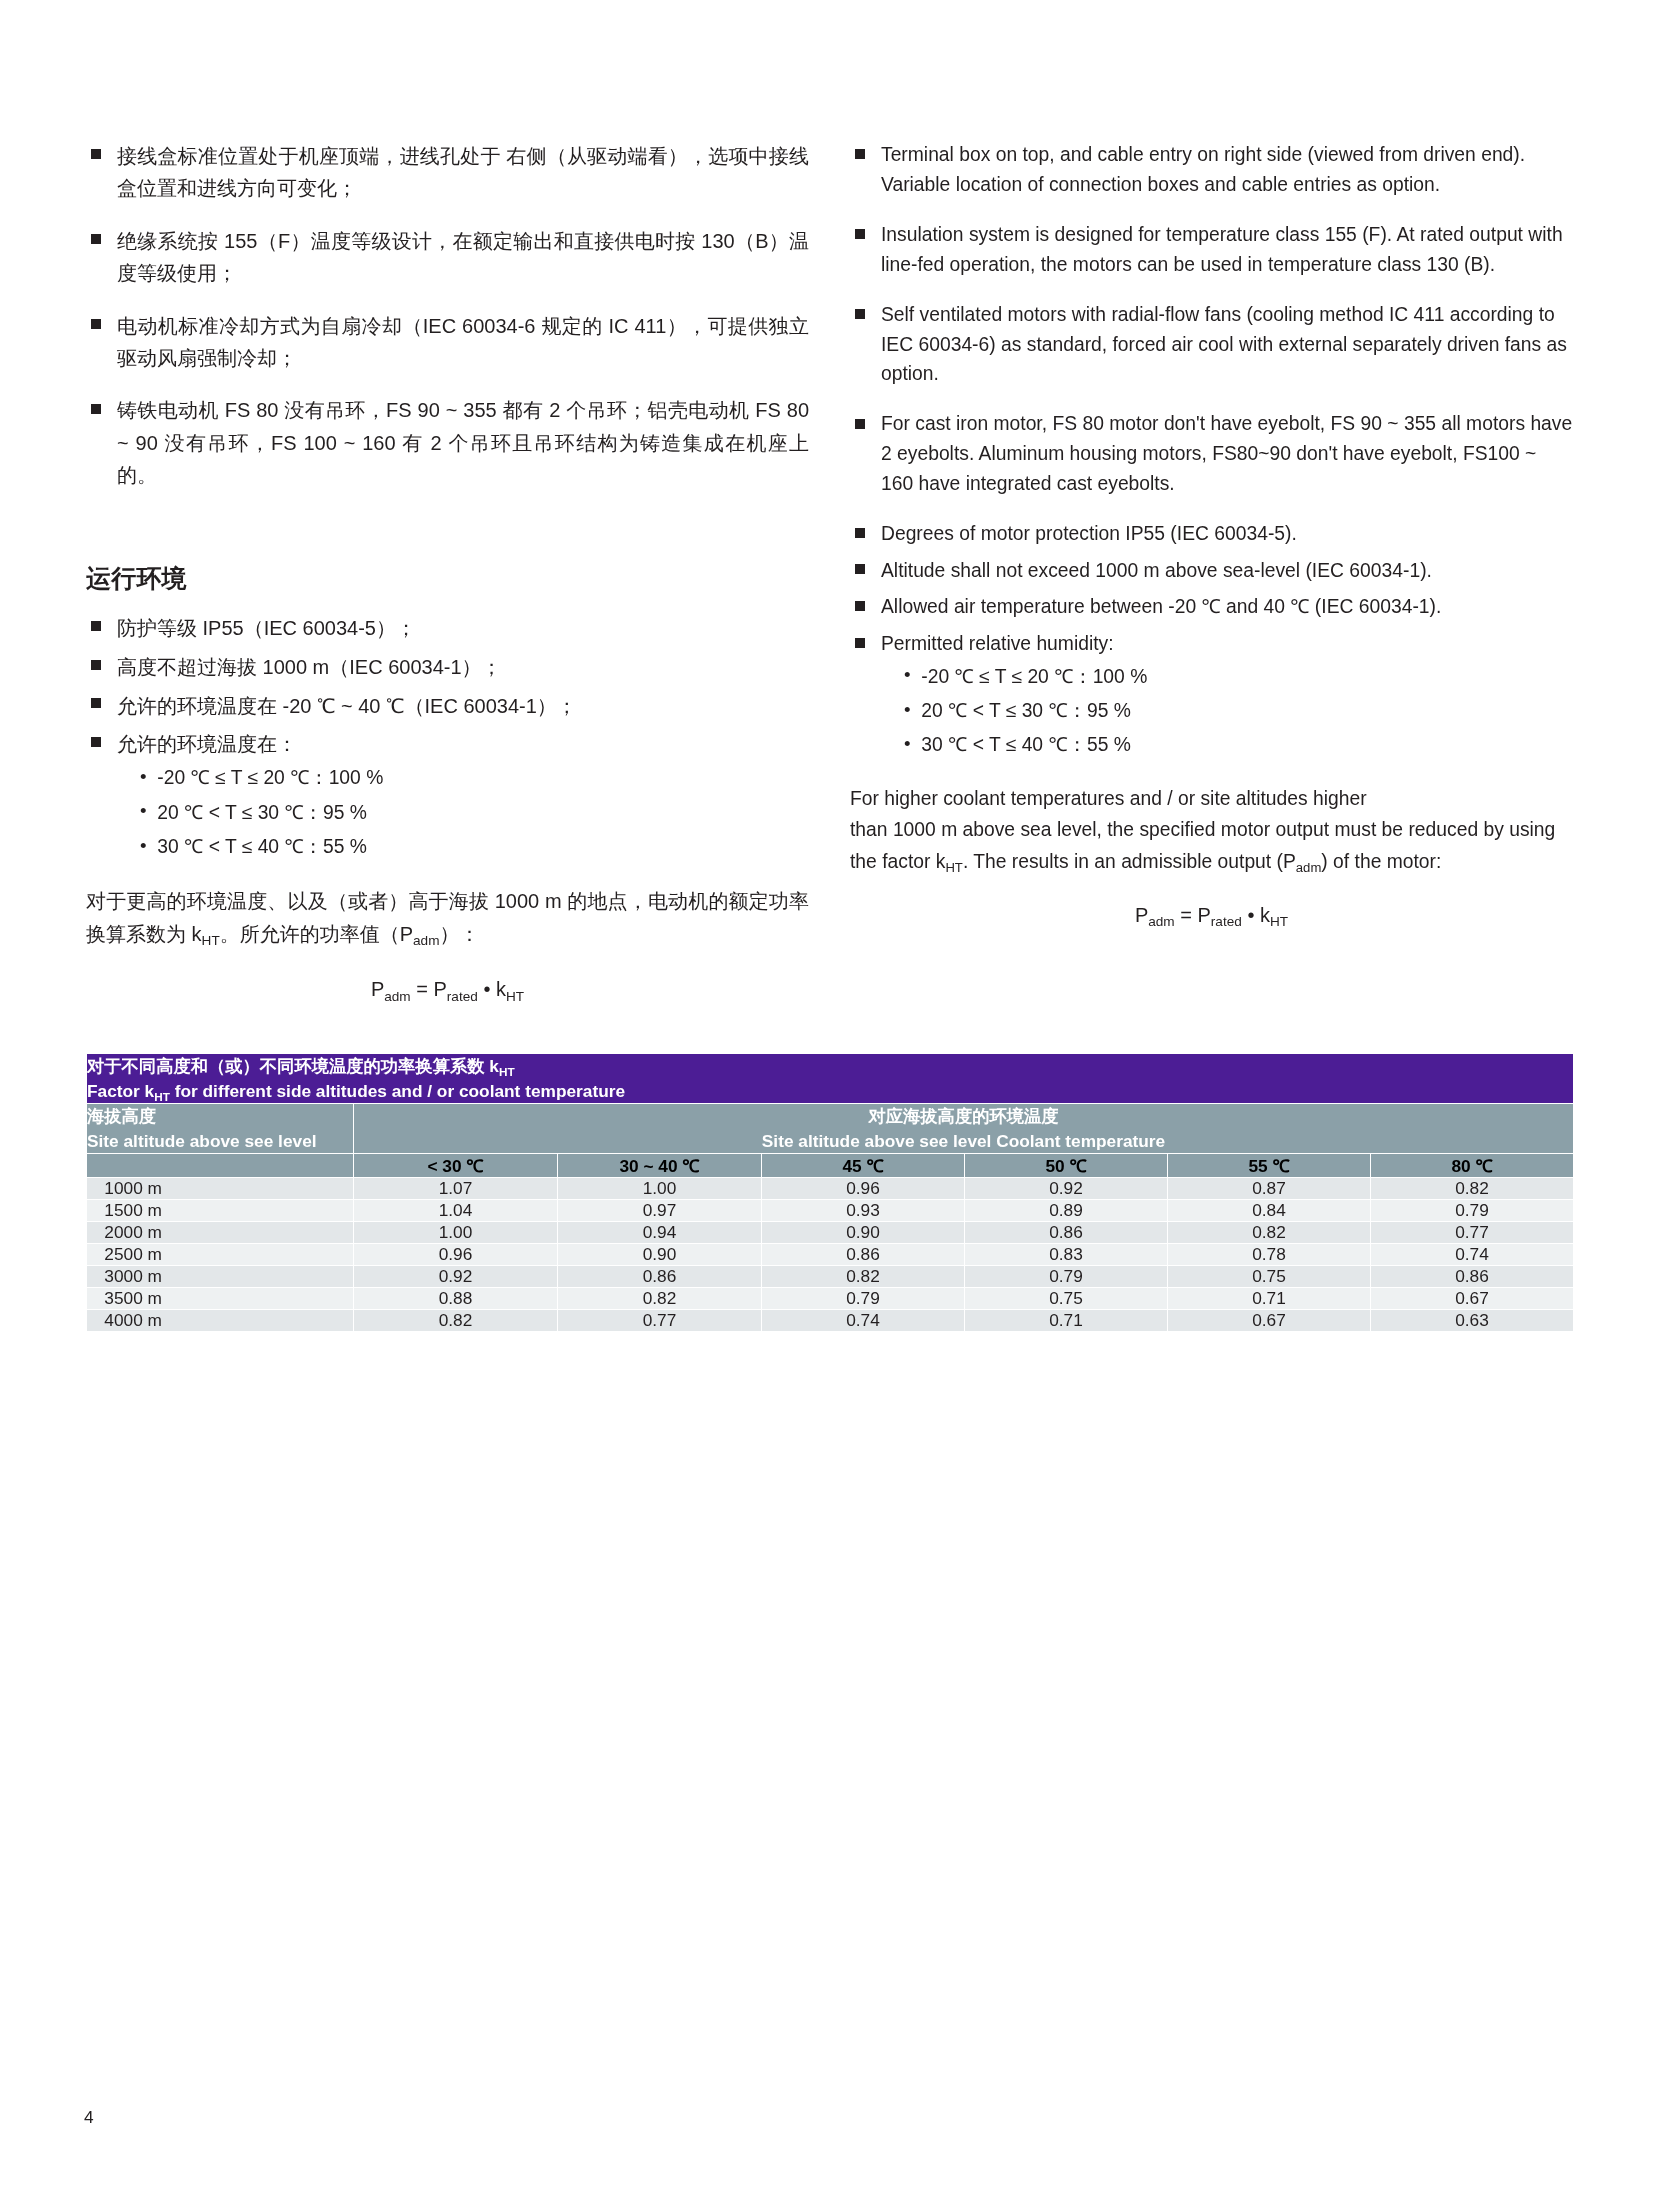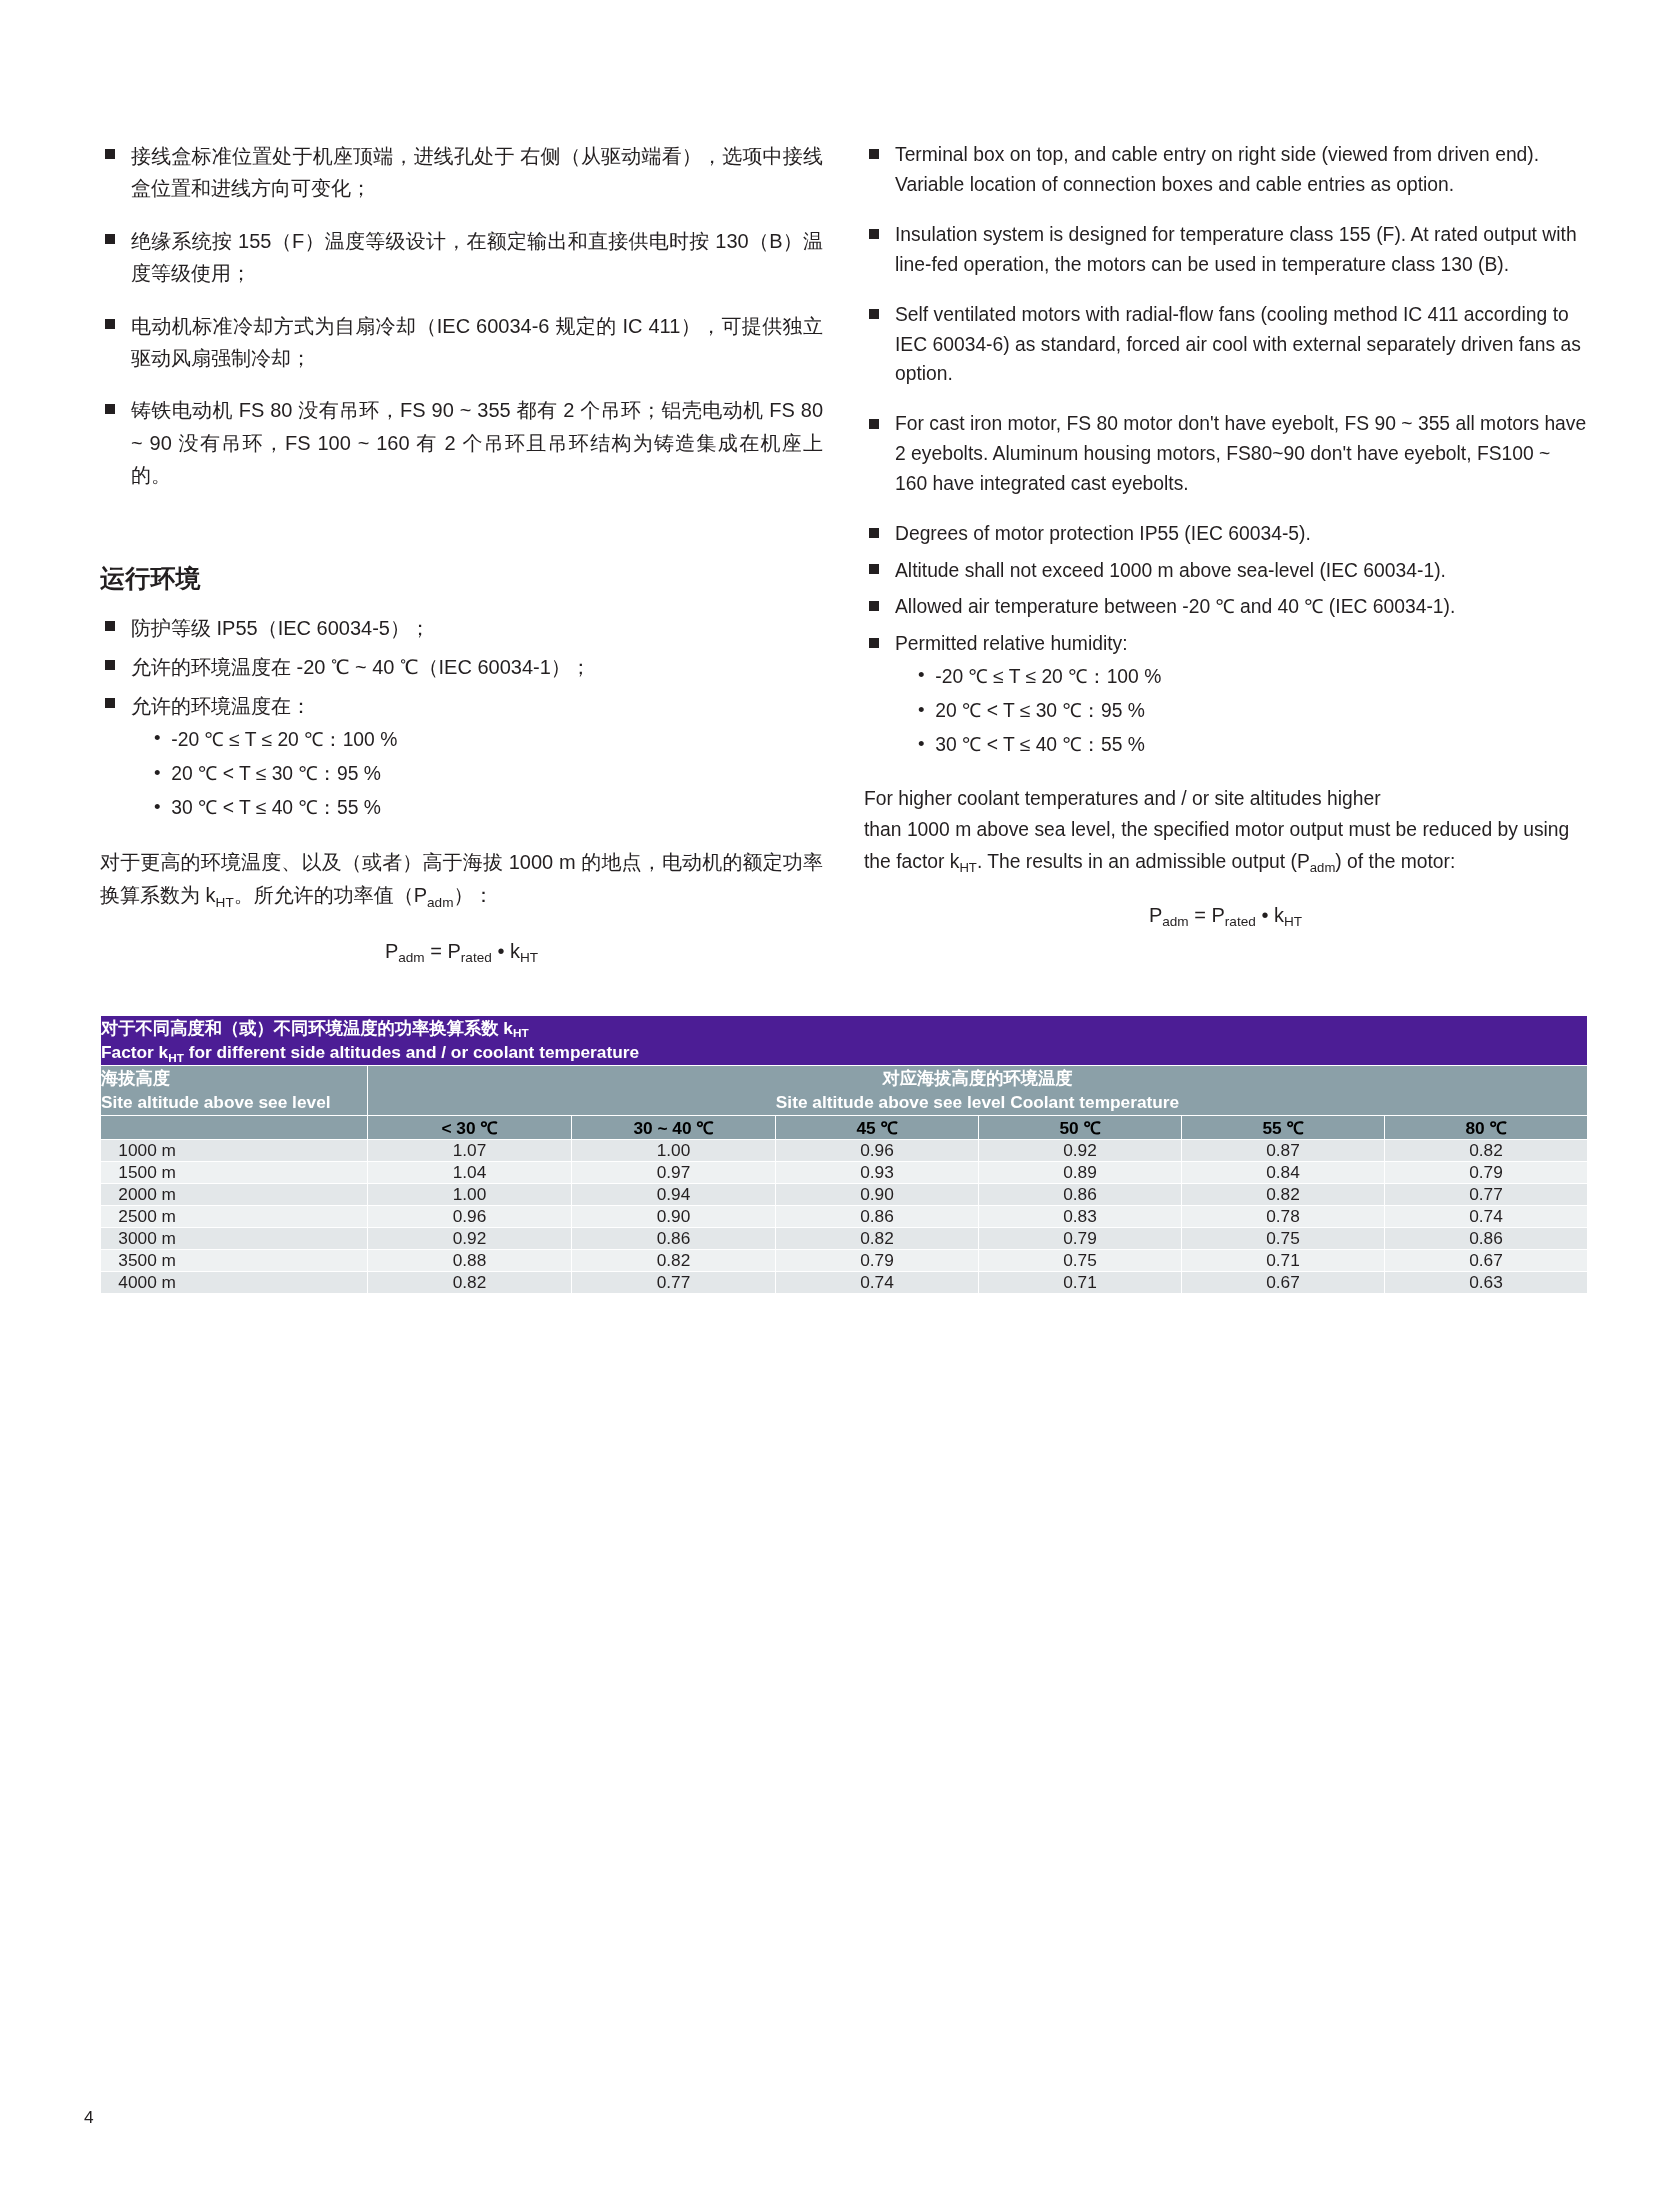--- a/index.html
+++ b/index.html
@@ -16,21 +16,21 @@
   }
   .page {
     position: relative;
     width: 1654px;
     height: 2205px;
     box-sizing: border-box;
     padding: 0;
   }
   .content {
     position: absolute;
-    left: 100px;
+    left: 86px;
     top: 140px;
     width: 1488px;
   }
   .cols {
     display: flex;
     gap: 41px;
   }
   .col {
     width: 723px;
   }
@@ -213,20 +213,21 @@
           <li class="en">For cast iron motor, FS 80 motor don't have eyebolt, FS 90 ~ 355 all motors have 2 eyebolts. Aluminum housing motors, FS80~90 don't have eyebolt, FS100 ~ 160 have integrated cast eyebolts.</li>
         </ul>
       </div>
     </div>
 
     <div class="cols">
       <div class="col">
         <h2 class="sec">运行环境</h2>
         <ul class="blist compact">
           <li class="zh-tight">防护等级 IP55（IEC 60034-5）；</li>
+          <li class="zh-tight">高度不超过海拔 1000 m（IEC 60034-1）；</li>
           <li class="zh-tight">允许的环境温度在 -20 ℃ ~ 40 ℃（IEC 60034-1）；</li>
           <li class="zh-tight">
             <span>允许的环境温度在：</span>
             <ul class="sub">
               <li>-20 ℃ ≤ T ≤ 20 ℃：100 %</li>
               <li>20 ℃ &lt; T ≤ 30 ℃：95 %</li>
               <li>30 ℃ &lt; T ≤ 40 ℃：55 %</li>
             </ul>
           </li>
         </ul>

